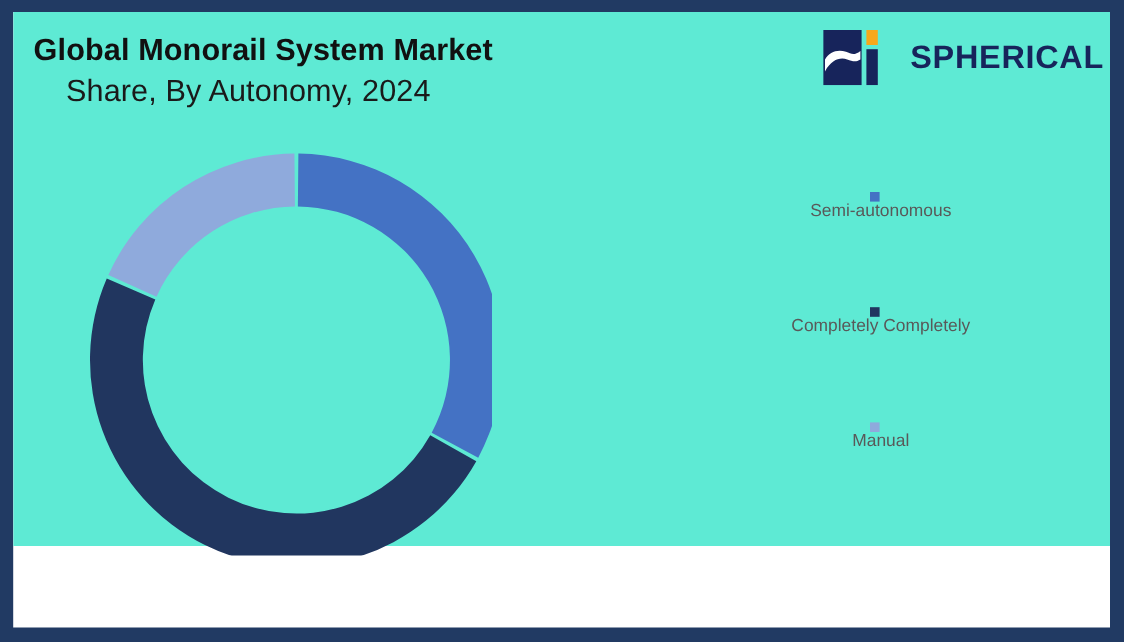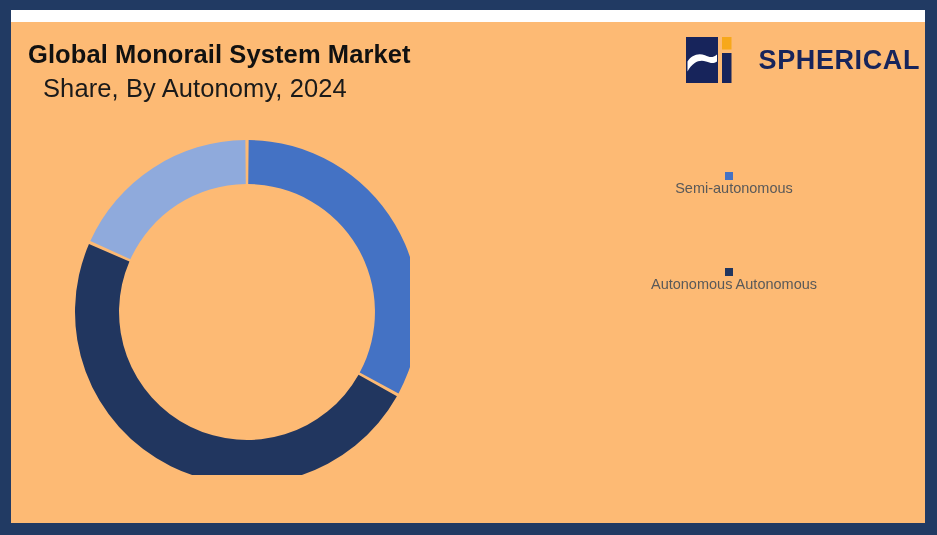--- a/index.html
+++ b/index.html
@@ -19,23 +19,22 @@
     background: #ffffff;
     border-left: 11px solid #213A63;
     border-top: 10px solid #213A63;
     border-right: 12px solid #213A63;
     border-bottom: 12px solid #213A63;
     overflow: hidden;
   }
   #canvas {
     position: relative;
     width: 914px;
-    height: 513px;
-    background: #fdba74;
-    margin-top: 12px;
+    height: 445px;
+    background: #5eead4;
   }
 
   
   #title-block {
     position: absolute;
     left: 0px;
     top: 16px;
     width: 700px;
     text-align: left;
   }
@@ -48,21 +47,21 @@
     padding-left: 17px;
     line-height: 1.3;
     white-space: nowrap;
   }
   #title-line-2 {
     display: block;
     font-size: 25.5px;
     font-weight: normal;
     color: #1a1a1a;
     letter-spacing: 0.1px;
-    padding-left: 32px;
+    padding-left: 44px;
     line-height: 1.35;
     white-space: nowrap;
   }
 
   
   #logo {
     position: absolute;
     right: 5px;
     top: 9px;
     display: flex;
@@ -174,18 +173,22 @@
       </svg>
     </div>
 
     <div id="legend">
       <div class="legend-item">
         <span class="legend-swatch" style="background-color: rgb(68, 114, 196);"></span>
         <span class="legend-label">Semi-autonomous</span>
       </div>
       <div class="legend-item">
         <span class="legend-swatch" style="background-color: rgb(33, 54, 95);"></span>
-        <span class="legend-label">Autonomous Autonomous</span>
+        <span class="legend-label">Completely Completely</span>
+      </div>
+      <div class="legend-item">
+        <span class="legend-swatch" style="background-color: rgb(143, 170, 220);"></span>
+        <span class="legend-label">Manual</span>
       </div>
     </div>
 
   </div>
 </div>
 
 </body></html>

